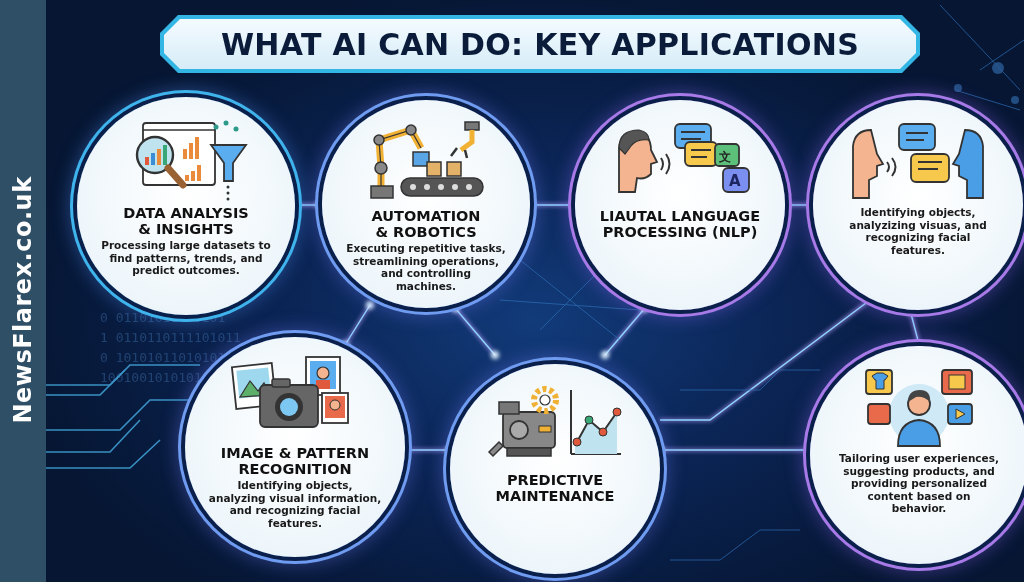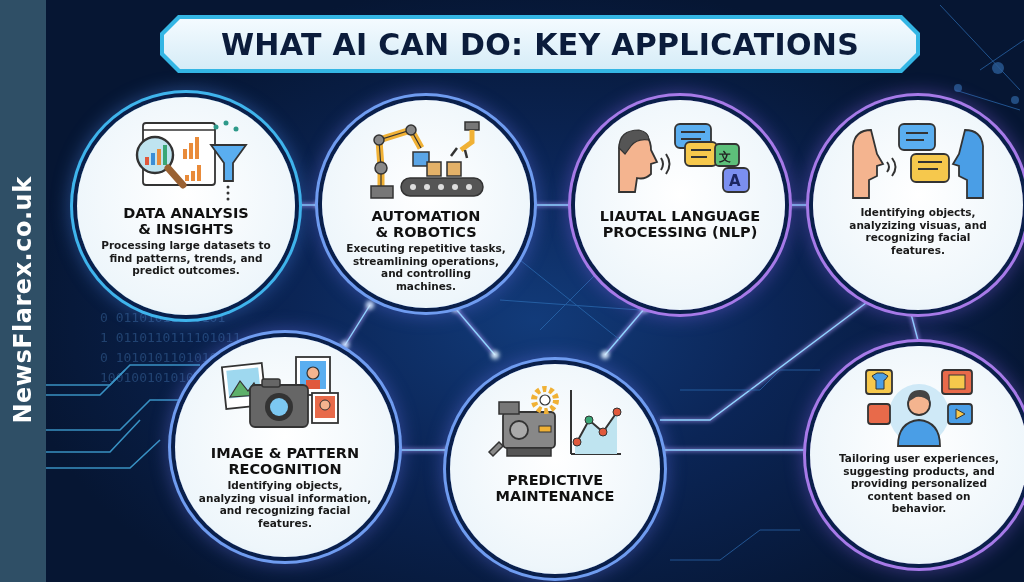--- a/index.html
+++ b/index.html
@@ -252,21 +252,21 @@
         <line x1="75" y1="51" x2="95" y2="51" stroke="#333" stroke-width="2"></line>
       <path d="M140 28 Q138 12 122 12 L116 36 L110 46 L116 48 L116 58 L124 62 L124 80 L140 80 Z" fill="#4a9ee6" stroke="#333" stroke-width="1.8"></path>
     </svg>
   </div>
   <div class="desc">Identifying objects,
 analyzizing visuas, and
 recognizing facial
 features.</div>
 </div>
 
-<div class="node mixed" style="left:175px; top:337px; width:220px; height:220px;">
+<div class="node mixed" style="left:185px; top:337px; width:220px; height:220px;">
   <div class="icon">
     <svg width="130" height="86" viewBox="0 0 130 86">
       <rect x="4" y="10" width="40" height="42" fill="#fff" stroke="#333" stroke-width="1.8" transform="rotate(-6 24 31)"></rect>
       <rect x="8" y="14" width="32" height="28" fill="#9ed8ef" transform="rotate(-6 24 31)"></rect>
       <polygon points="10,42 20,26 28,36 34,28 40,40" fill="#5db06a" stroke="#333" stroke-width="1.2"></polygon>
       <rect x="76" y="2" width="34" height="38" fill="#fff" stroke="#333" stroke-width="1.8"></rect>
       <rect x="80" y="6" width="26" height="28" fill="#5aaef0"></rect>
       <circle cx="93" cy="18" r="6" fill="#f4b48f" stroke="#333" stroke-width="1.2"></circle>
       <rect x="86" y="25" width="14" height="9" fill="#e0593c"></rect>
       <rect x="30" y="30" width="58" height="42" rx="5" fill="#666" stroke="#333" stroke-width="1.8"></rect>

